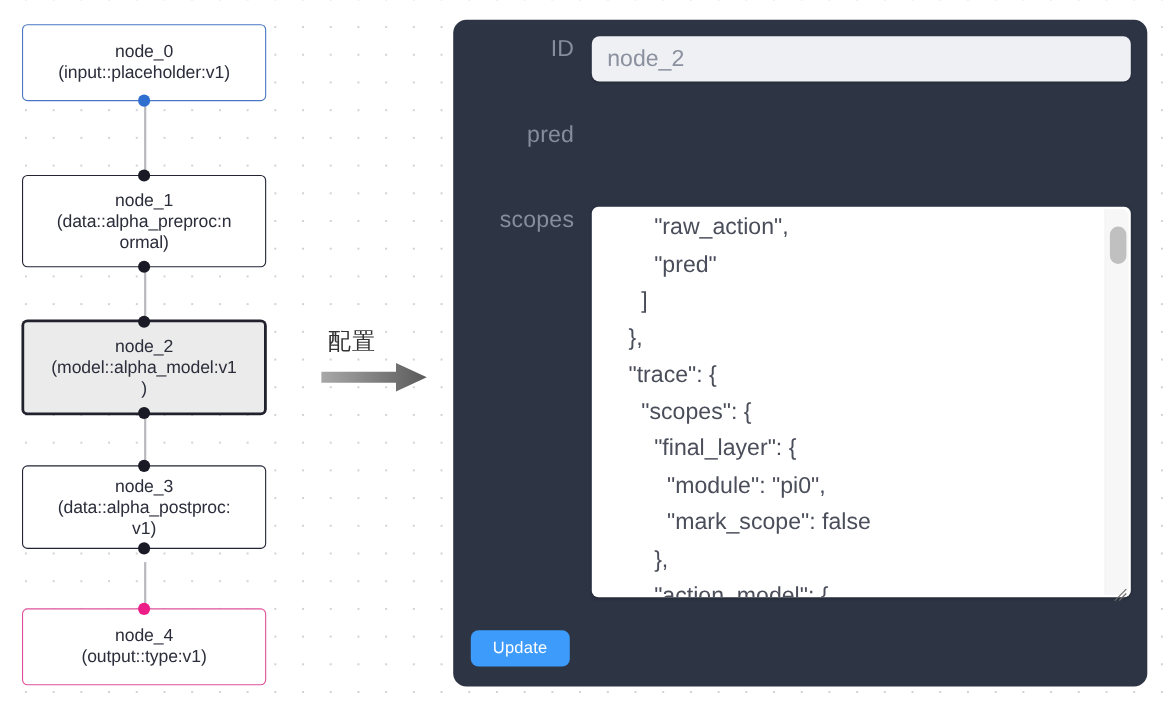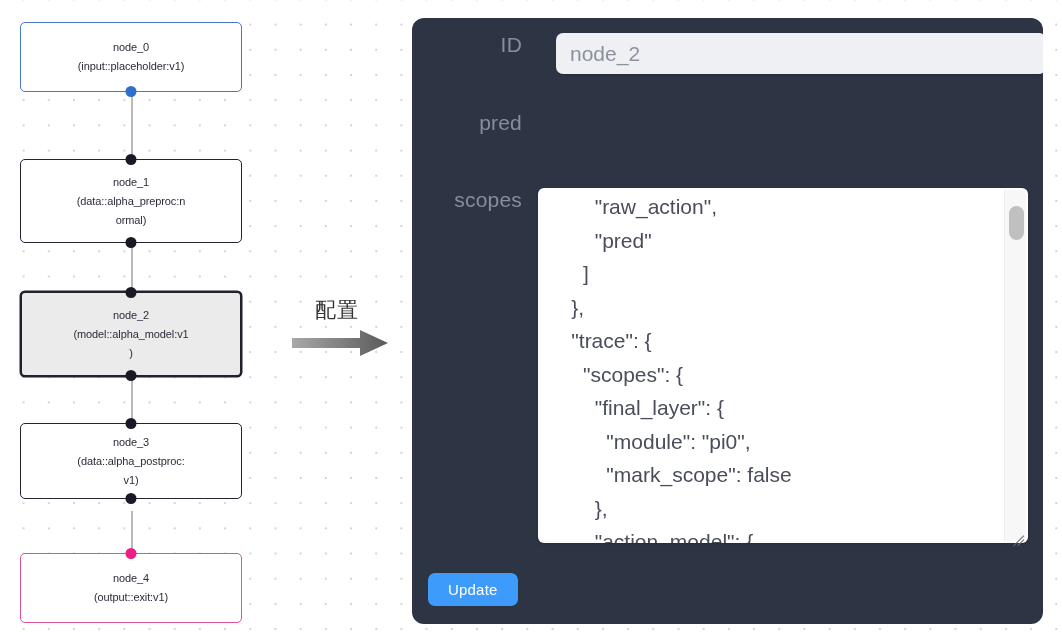--- a/index.html
+++ b/index.html
@@ -33,21 +33,21 @@
     position: absolute;
     box-sizing: border-box;
     width: 222px;
     background: #ffffff;
     border: 1px solid #222433;
     border-radius: 5px;
     display: flex;
     align-items: center;
     text-align: center;
     color: #2b2d3a;
-    font-size: 11px;
+    font-size: 16px;
     line-height: 19px;
     padding: 4px 18px;
     letter-spacing: -0.1px;
   }
   .node .node-text {
     display: block;
     width: 100%;
     white-space: pre-line;
     word-break: break-all;
   }
@@ -97,21 +97,20 @@
     height: 66px;
   }
   #arrow-label {
     position: absolute;
     left: 6px;
     top: 0;
     font-size: 21px;
     color: #333333;
     font-family: "DejaVu Sans", sans-serif;
     letter-spacing: 1px;
-    margin-left: 17px;
   }
   #arrow-svg {
     position: absolute;
     left: 0;
     top: 32px;
   }
 
   
   #panel {
     position: absolute;
@@ -145,21 +144,21 @@
     border-radius: 7px;
     color: #8b919e;
     font-size: 21px;
     font-family: "Liberation Sans", sans-serif;
     padding: 6px 14px;
     width: 490px;
     height: 41px;
     outline: none;
     box-shadow: 0 1px 2px rgba(0,0,0,0.18);
   }
-  #row-id { left: 16px; top: 15px; gap: 18px; }
+  #row-id { left: 16px; top: 15px; }
   #row-type { left: 16px; top: 93px; }
   #row-config { left: 16px; top: 170px; }
 
   
   .config-wrap {
     position: relative;
     width: 490px;
     height: 355px;
   }
   #config-textarea {
@@ -273,21 +272,21 @@
   <div class="node" style="left:20px; top:423px; height:76px;">
     <span class="node-text">node_3
 (data::alpha_postproc:
 v1)</span>
     <span class="handle top"></span>
     <span class="handle bottom"></span>
   </div>
 
   <div class="node output-node" style="left:20px; top:553px; height:70px;">
     <span class="node-text">node_4
-(output::exit:v1)</span>
+(output::type:v1)</span>
     <span class="handle top pink"></span>
   </div>
 
   <div id="arrow-group">
     <div id="arrow-label">配置</div>
     <svg id="arrow-svg" width="100" height="30" viewBox="0 0 100 30">
       <defs>
         <linearGradient id="arrGrad" x1="0" y1="0" x2="1" y2="0">
           <stop offset="0%" stop-color="#a8a8a8"></stop>
           <stop offset="100%" stop-color="#5a5a5a"></stop>

